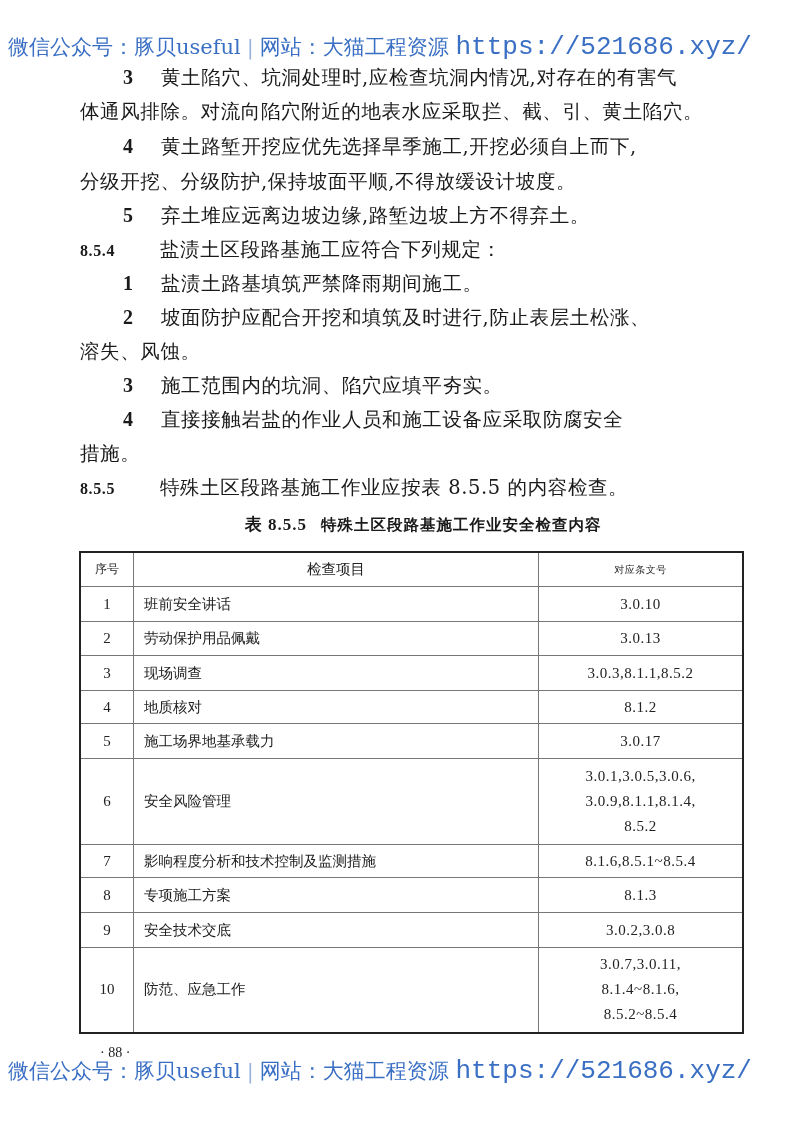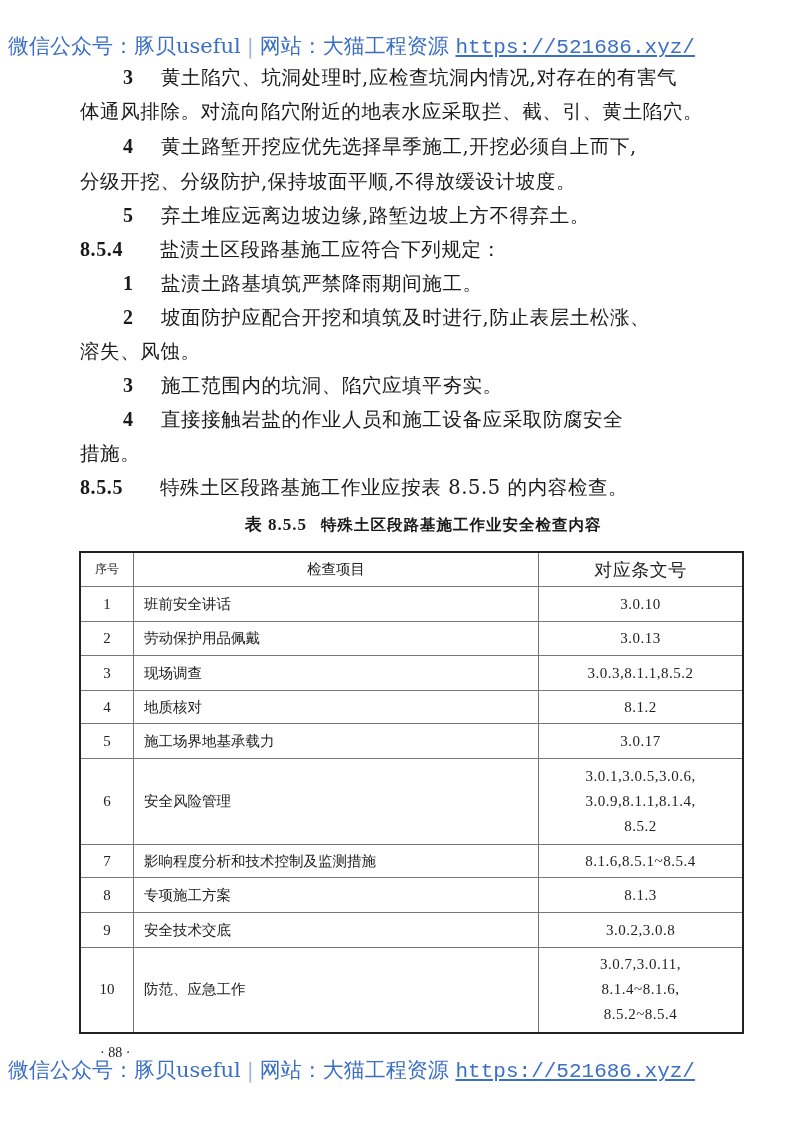--- a/index.html
+++ b/index.html
@@ -6,27 +6,27 @@
     body {
       width: 800px; height: 1136px; position: relative; overflow: hidden;
       background: #ffffff; color: #1a1a1a;
       font-family: "DejaVu Serif", "Liberation Serif", serif;
     }
     .wm {
       position: absolute; left: 8px; width: 790px; white-space: nowrap;
       color: #3a6fc4; font-size: 21px; letter-spacing: 0px;
       font-family: "DejaVu Serif", "Liberation Serif", serif;
     }
-    .wm .url { font-family: "Liberation Mono", "DejaVu Sans Mono", monospace; font-size: 21px; text-decoration: underline; }
+    .wm .url { font-family: "Liberation Mono", "DejaVu Sans Mono", monospace; font-size: 26px; }
     .wm .sep { color: #9ab3de; margin: 0 6px; }
     .line {
       position: absolute; white-space: nowrap; font-size: 19.5px; letter-spacing: 0.6px;
     }
     .num { font-weight: bold; font-family: "Liberation Serif", "DejaVu Serif", serif; font-size: 20px; display: inline-block; }
-    .sec { font-weight: bold; font-family: "Liberation Serif", "DejaVu Serif", serif; font-size: 20px; display: inline-block; width: 80px; }
+    .sec { font-weight: bold; font-family: "Liberation Serif", "DejaVu Serif", serif; font-size: 16px; display: inline-block; width: 80px; }
     .caption {
       position: absolute; left: 0; width: 800px; top: 513px; text-align: center;
       font-size: 15.5px; font-weight: bold; font-family: "DejaVu Sans", sans-serif; letter-spacing: 1px; padding-left: 23px;
     }
     .caption .cap-no { font-family: "Liberation Serif", serif; font-size: 17px; margin-right: 14px; }
     table.check {
       position: absolute; left: 79px; top: 551px; width: 665px;
       border-collapse: collapse; border: 2px solid #222;
       font-size: 14.5px; font-family: "DejaVu Sans", sans-serif; color: #222;
     }
@@ -93,21 +93,21 @@
 
 <div class="caption">
   <span class="cap-no">表 8.5.5</span><span>特殊土区段路基施工作业安全检查内容</span>
 </div>
 
 <table class="check">
   <thead>
     <tr>
       <th class="c-no" style="font-family:'DejaVu Sans',sans-serif;font-size:12px;">序号</th>
       <th class="c-item">检查项目</th>
-      <th class="c-ref" style="font-family:'DejaVu Sans',sans-serif;font-size:18px;">对应条文号</th>
+      <th class="c-ref" style="font-family:'DejaVu Sans',sans-serif;font-size:10px;">对应条文号</th>
     </tr>
   </thead>
   <tbody>
     <tr style="height:35px;">
       <td class="c-no">1</td>
       <td class="c-item">班前安全讲话</td>
       <td class="c-ref">3.0.10</td>
     </tr>
     <tr style="height:34px;">
       <td class="c-no">2</td>

